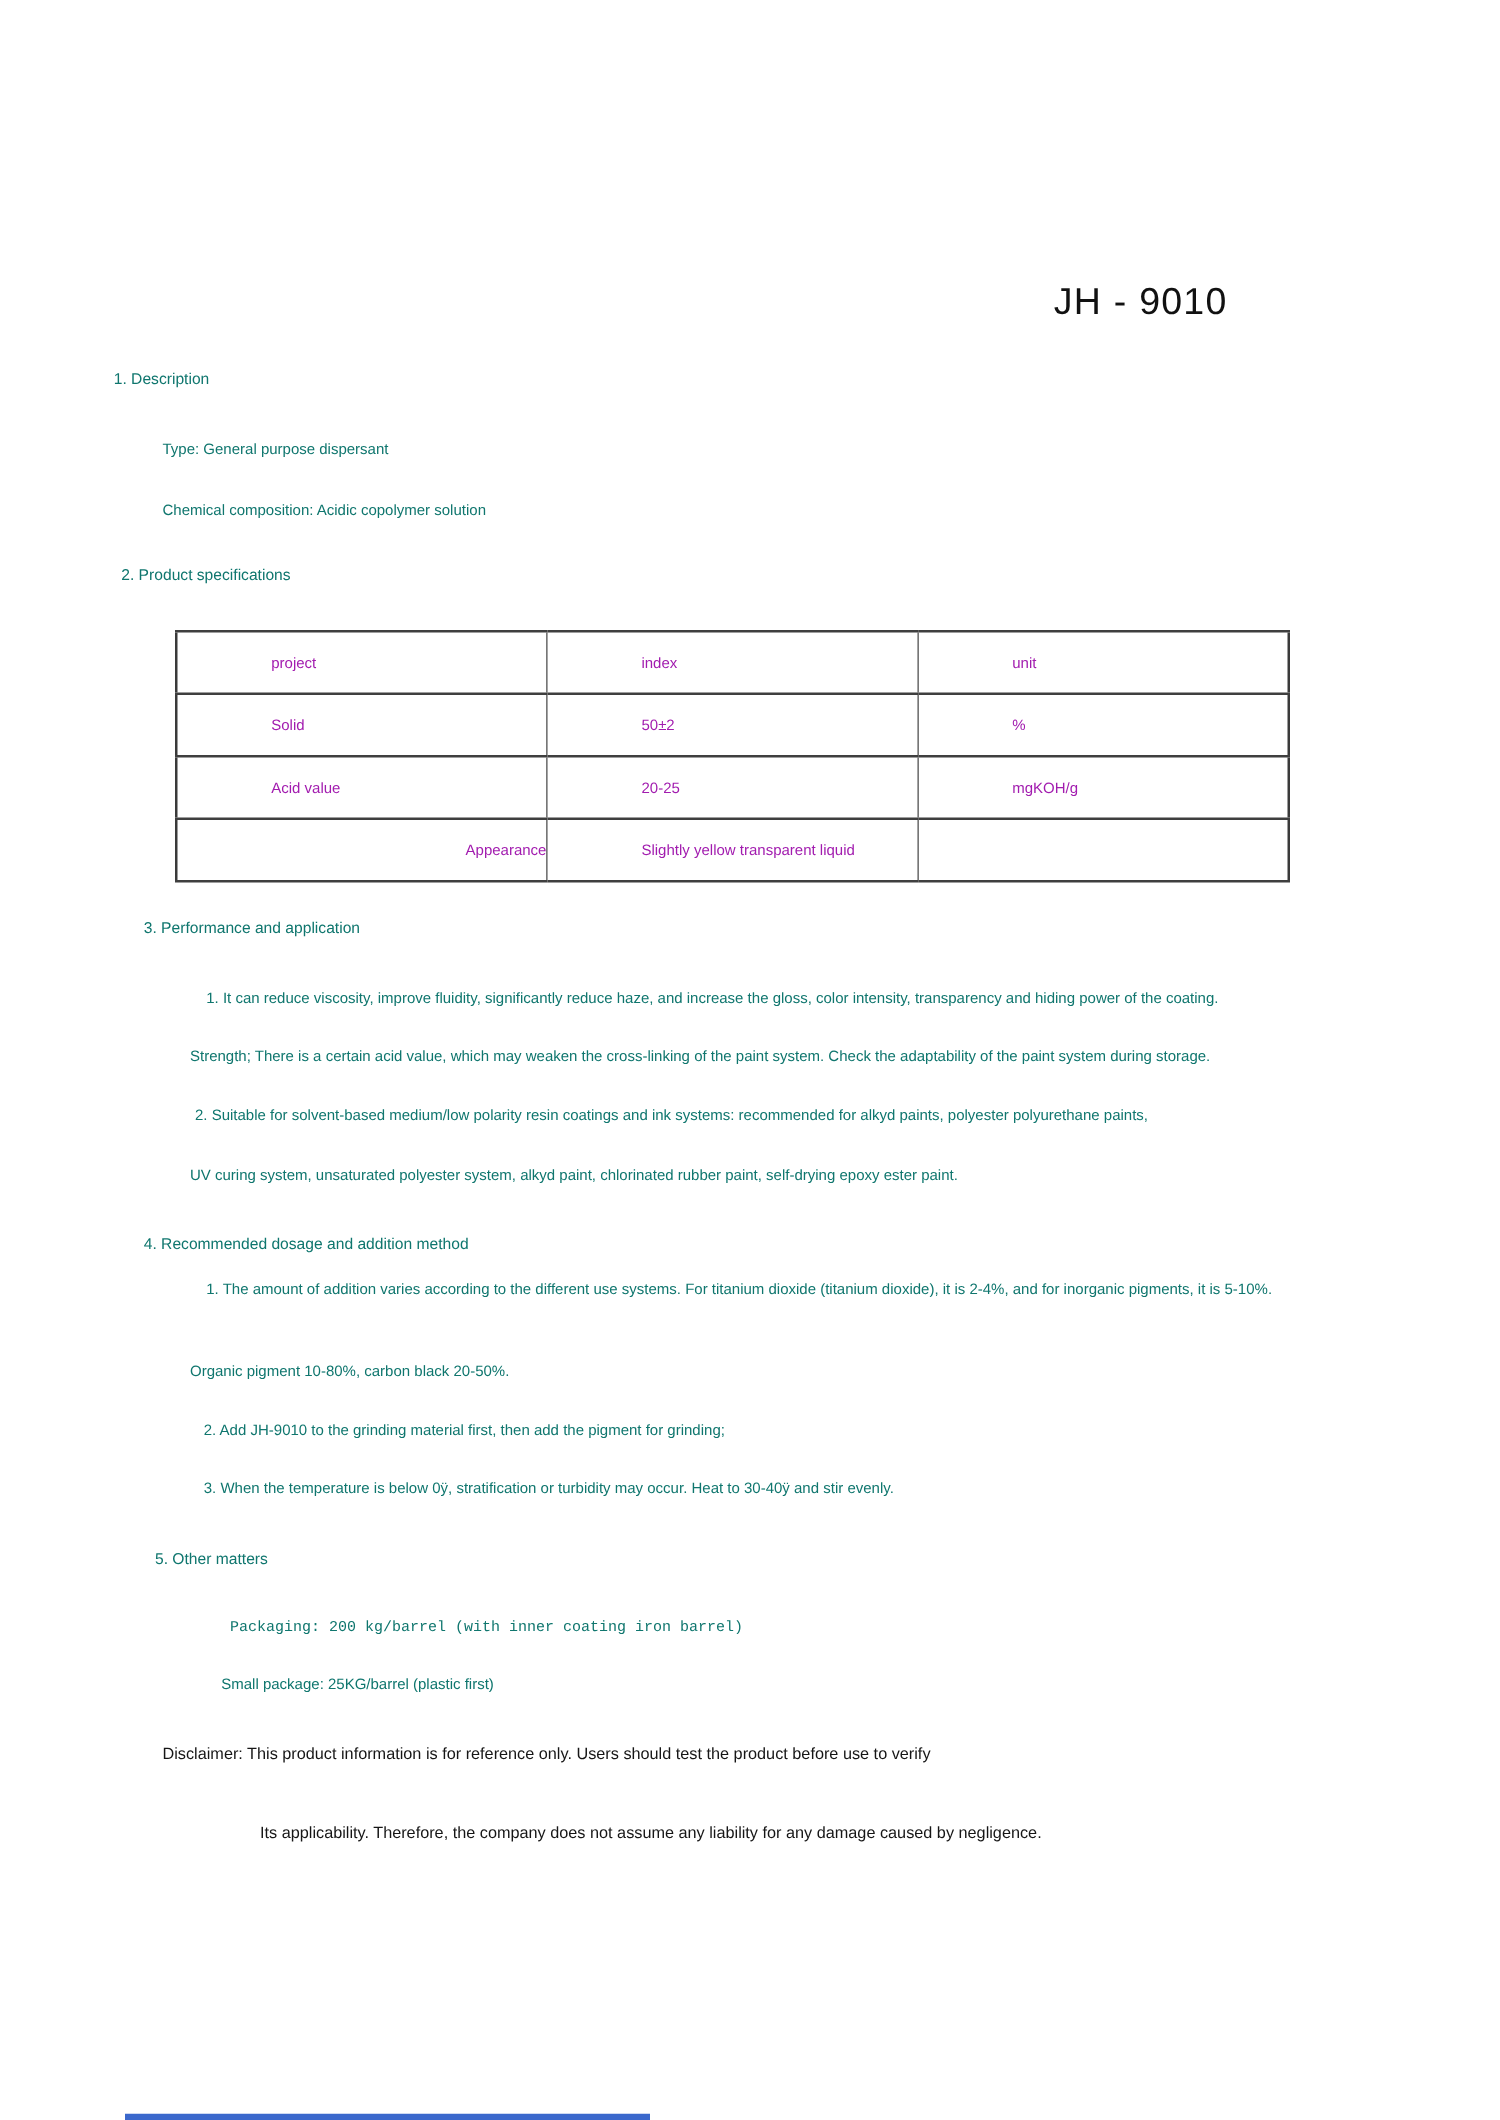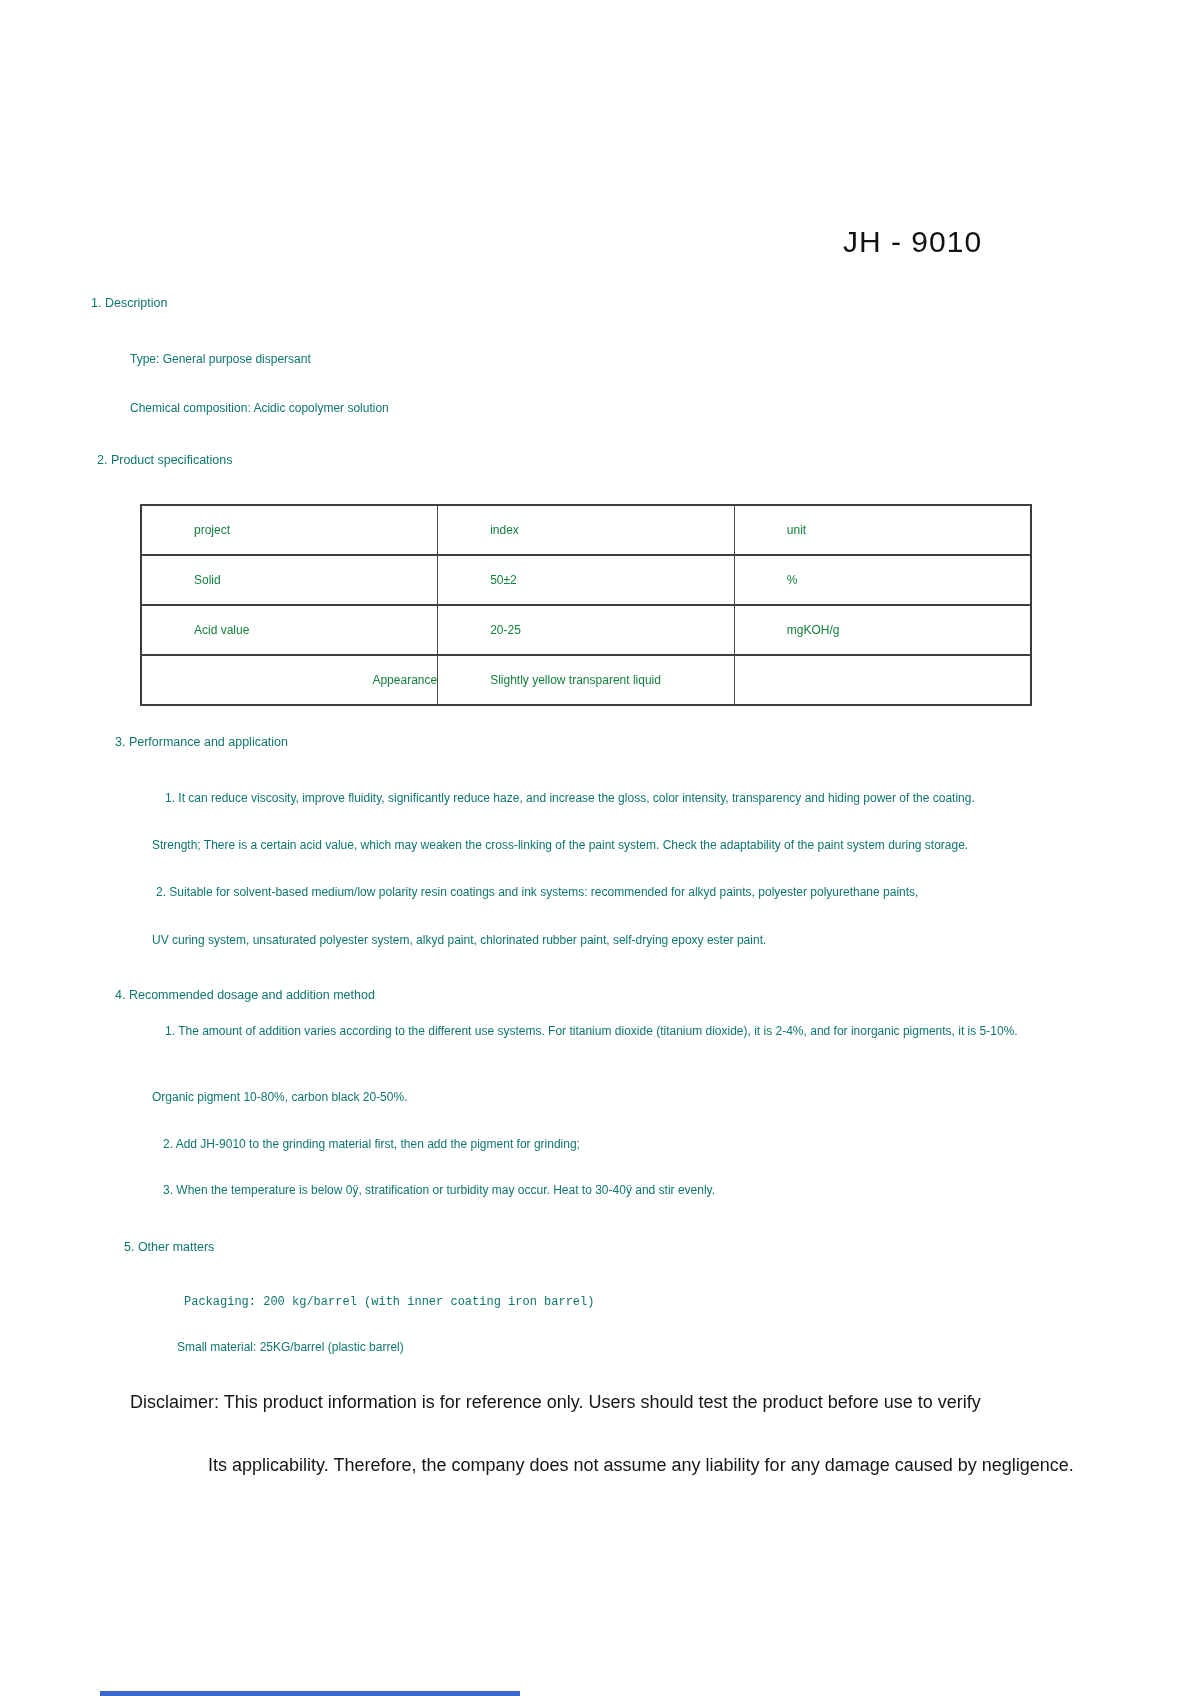--- a/index.html
+++ b/index.html
@@ -18,37 +18,37 @@
     line-height: 14px;
     color: #0f766e;
   }
   .doc-title {
     font-size: 30px;
     line-height: 44px;
     letter-spacing: 1px;
     color: #111;
   }
   .heading { font-size: 12.5px; }
-  .disclaimer { font-size: 18px; line-height: 19px; color: #161616; }
+  .disclaimer { font-size: 13px; line-height: 19px; color: #161616; }
 
   table.spec {
     position: absolute;
     left: 140px; top: 504px;
     width: 892px; height: 193px;
     border-collapse: collapse;
     table-layout: fixed;
   }
   table.spec td {
     border: 1px solid #4a4a4a;
     border-top: 2px solid #3f3f3f;
     border-bottom: 2px solid #3f3f3f;
-    padding: 0 0 0 52px;
+    padding: 0 0 0 75px;
     vertical-align: middle;
     font-size: 12px;
-    color: #15803d;
+    color: #a21caf;
     height: 48px;
   }
   table.spec { border: 2px solid #3a3a3a; }
   td.fs-s  { font-size: 10.5px; }
   td.fs-xs { font-size: 8.5px; text-align: right; }
   td.fs-m  { font-size: 11.5px; }
   td.fs-u  { font-size: 11px; }
 
   .footer-bar {
     position: absolute;
@@ -100,18 +100,18 @@
 <div class="line" style="left:152px; top:933px;">UV curing system, unsaturated polyester system, alkyd paint, chlorinated rubber paint, self-drying epoxy ester paint.</div>
 
 <div class="line heading" style="left:115px; top:988px;">4. Recommended dosage and addition method</div>
 <div class="line" style="left:165px; top:1024px;">1. The amount of addition varies according to the different use systems. For titanium dioxide (titanium dioxide), it is 2-4%, and for inorganic pigments, it is 5-10%.</div>
 <div class="line" style="left:152px; top:1090px;">Organic pigment 10-80%, carbon black 20-50%.</div>
 <div class="line" style="left:163px; top:1137px;">2. Add JH-9010 to the grinding material first, then add the pigment for grinding;</div>
 <div class="line" style="left:163px; top:1183px;">3. When the temperature is below 0ÿ, stratification or turbidity may occur. Heat to 30-40ÿ and stir evenly.</div>
 
 <div class="line heading" style="left:124px; top:1240px;">5. Other matters</div>
 <div class="line" style="left:184px; top:1295px;font-family:Liberation Mono, monospace;">Packaging: 200 kg/barrel (with inner coating iron barrel)</div>
-<div class="line" style="left:177px; top:1340px;">Small material: 25KG/barrel (plastic barrel)</div>
+<div class="line" style="left:177px; top:1340px;">Small package: 25KG/barrel (plastic first)</div>
 
 <div class="line disclaimer" style="left:130px; top:1393px;">Disclaimer: This product information is for reference only. Users should test the product before use to verify</div>
 <div class="line disclaimer" style="left:208px; top:1456px;">Its applicability. Therefore, the company does not assume any liability for any damage caused by negligence.</div>
 
 <div class="footer-bar"></div>
 
 </body></html>

